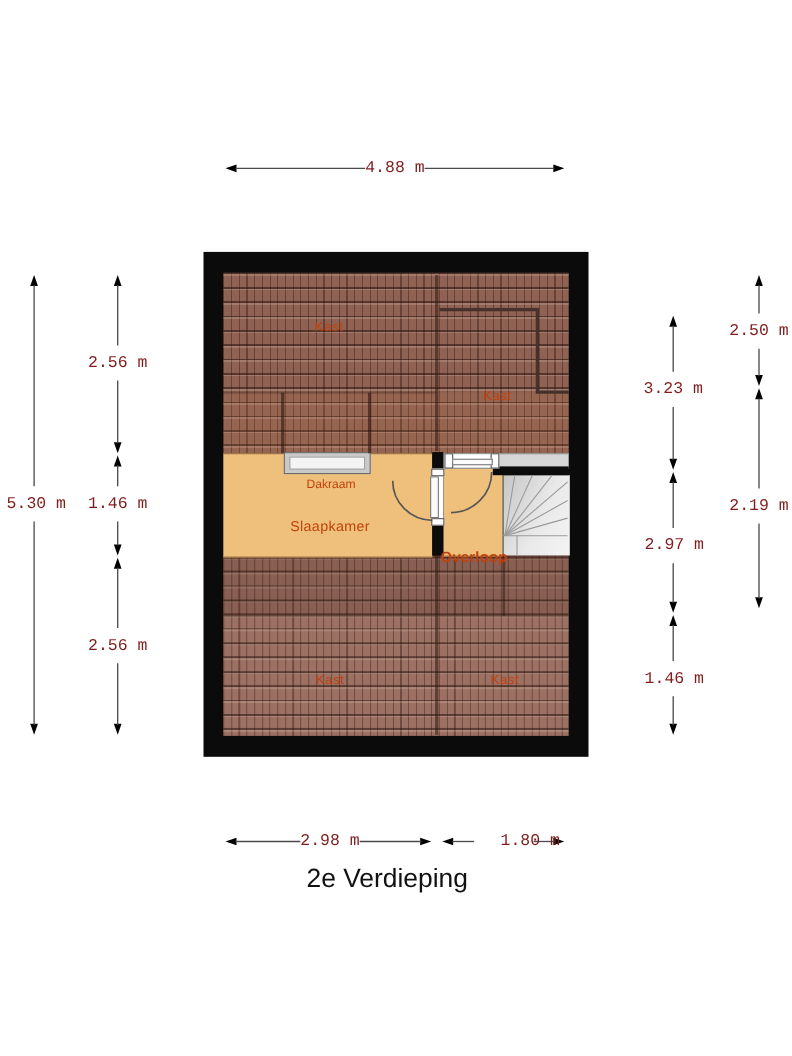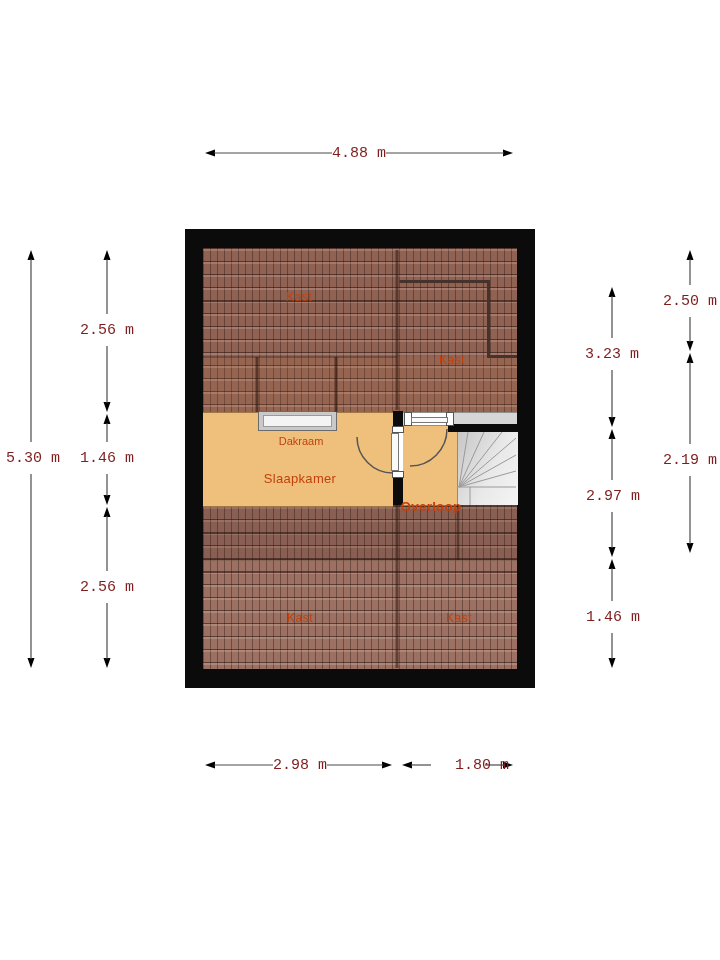--- a/index.html
+++ b/index.html
@@ -173,13 +173,14 @@
   <span class="lbl lbl-dim" style="left:107px;top:458px;">1.46 m</span>
   <span class="lbl lbl-dim" style="left:107px;top:587px;">2.56 m</span>
   <span class="lbl lbl-dim" style="left:612px;top:354px;">3.23 m</span>
   <span class="lbl lbl-dim" style="left:613px;top:496px;">2.97 m</span>
   <span class="lbl lbl-dim" style="left:613px;top:617px;">1.46 m</span>
   <span class="lbl lbl-dim" style="left:690px;top:301px;">2.50 m</span>
   <span class="lbl lbl-dim" style="left:690px;top:460px;">2.19 m</span>
   <span class="lbl lbl-dim" style="left:300px;top:765px;">2.98 m</span>
   <span class="lbl lbl-dim" style="left:458px;top:765px;margin-left:24px;">1.80 m</span>
 
+  <span class="lbl lbl-title" style="left:352px;top:799px;">2e Verdieping</span>
 </div>
 
 </body></html>

